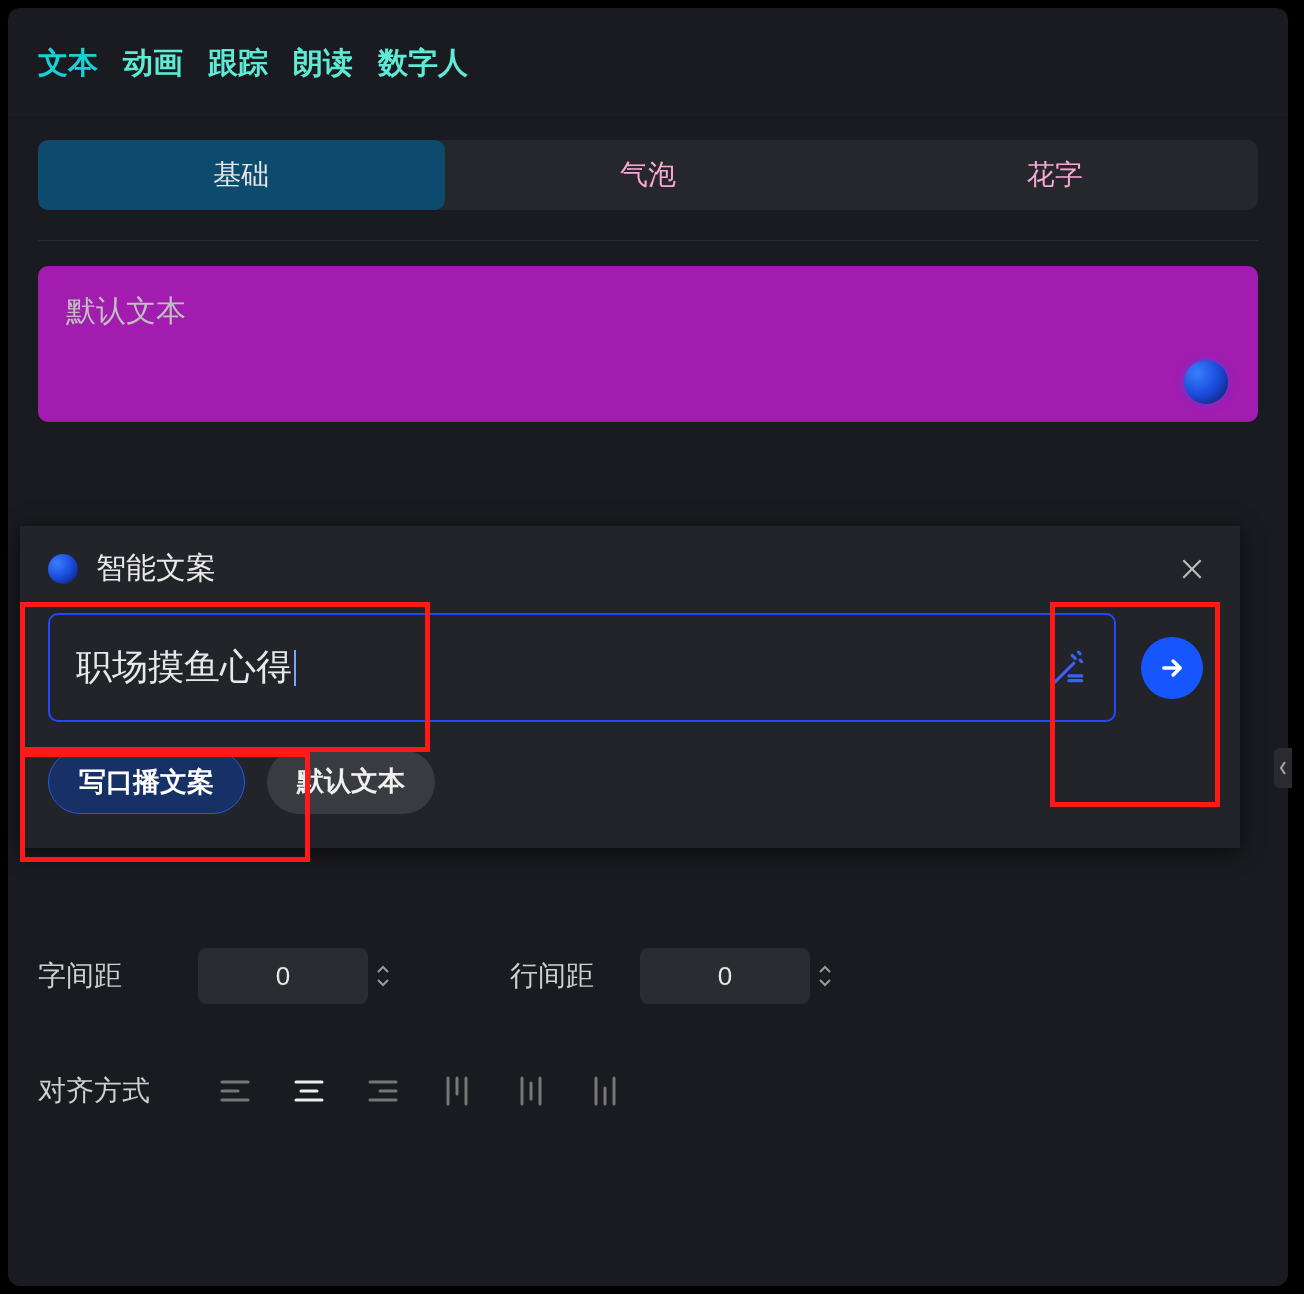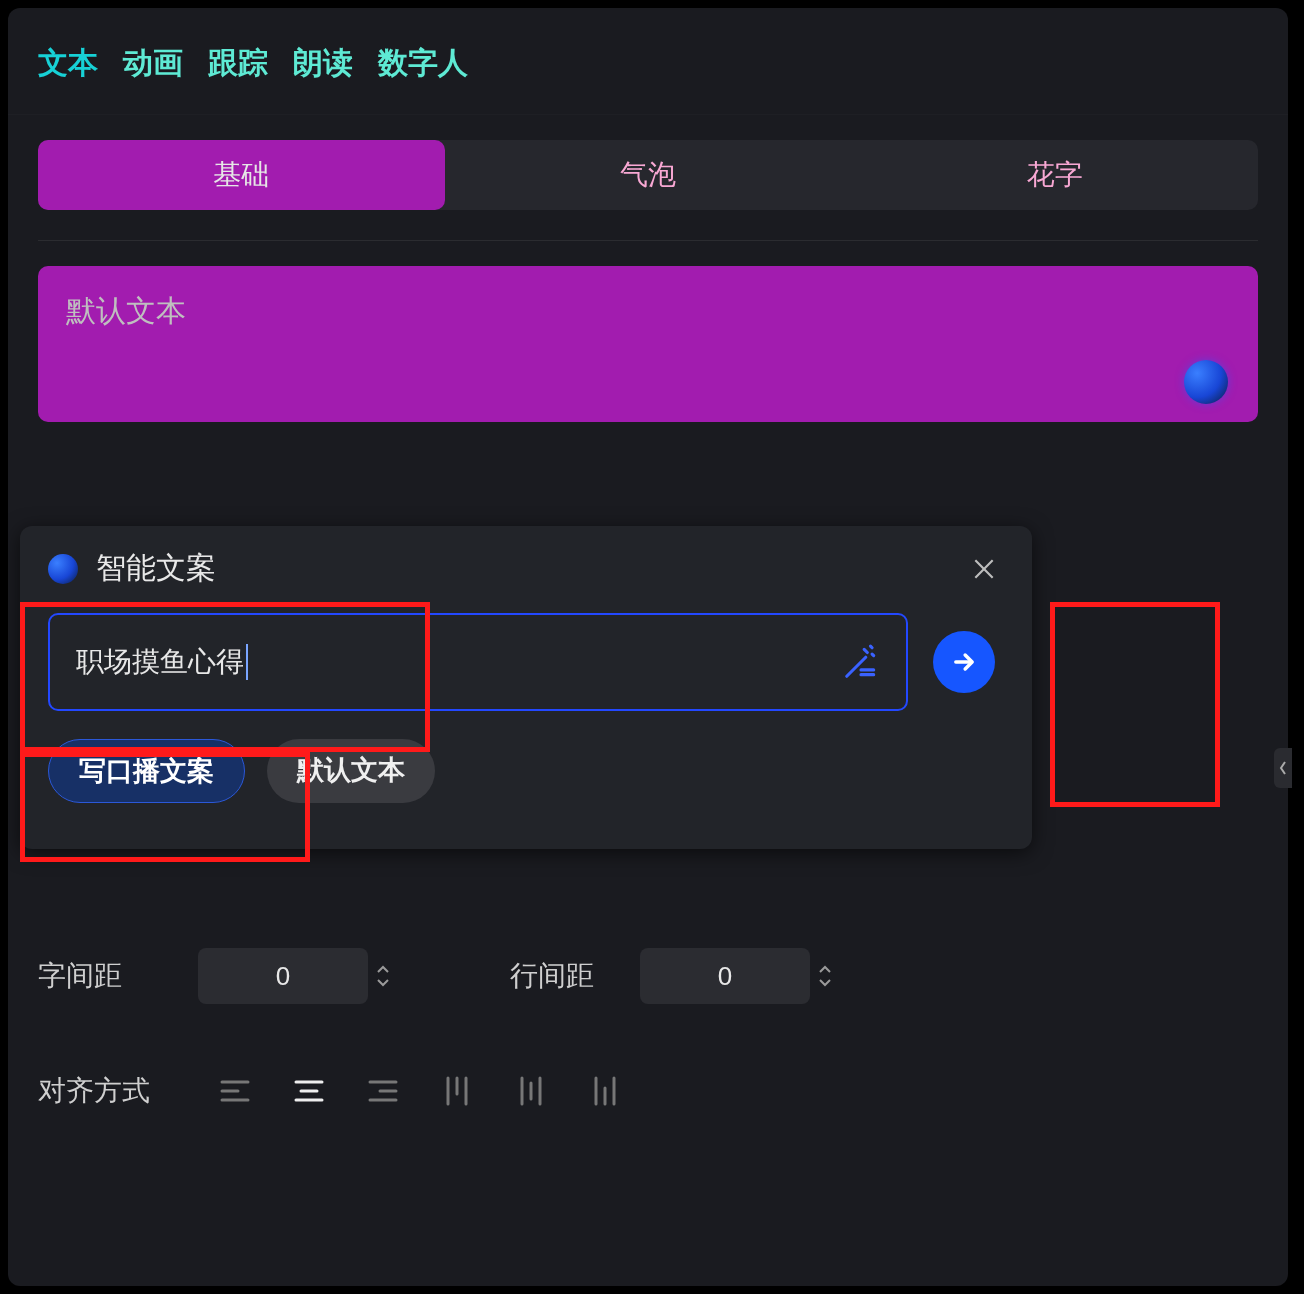--- a/index.html
+++ b/index.html
@@ -48,21 +48,21 @@
     flex: 1;
     display: flex;
     align-items: center;
     justify-content: center;
     font-size: 28px;
     color: #f9a8d4;
     border-radius: 10px;
     cursor: pointer;
   }
   .sub-tab.active {
-    background: #a21caf;
+    background: #0c4a6e;
     color: #e6e6e6;
     font-weight: 500;
   }
 
   .divider {
     height: 1px;
     background: #2b2c30;
     margin: 30px 30px 0 30px;
   }
 
@@ -85,24 +85,24 @@
     border-radius: 50%;
     background: radial-gradient(circle at 30% 30%, #3a7fff, #1846d6 55%, #0a1a3d 100%);
     box-shadow: 0 0 8px rgba(40,90,255,0.5);
   }
 
   
   .popup {
     position: absolute;
     left: 12px;
     top: 518px;
-    width: 1012px;
+    width: 1220px;
     background: #222429;
-    border-radius: 12px;
-    padding: 22px 28px 46px 28px;
+    border-radius: 0;
+    padding: 22px 28px 34px 28px;
     box-shadow: 0 4px 20px rgba(0,0,0,0.6);
   }
   .popup-head {
     display: flex;
     align-items: center;
     justify-content: space-between;
     margin-bottom: 24px;
   }
   .popup-title-wrap { display: flex; align-items: center; gap: 18px; }
   .orb-sm {
@@ -120,21 +120,21 @@
     gap: 16px;
     align-items: stretch;
     margin-bottom: 28px;
   }
   .prompt-input {
     flex: 1;
     border: 2px solid #2348ff;
     border-radius: 10px;
     background: transparent;
     padding: 28px 26px;
-    font-size: 28px;
+    font-size: 36px;
     color: #e8e8e8;
     display: flex;
     align-items: center;
     justify-content: space-between;
   }
   .prompt-text { display:flex; align-items:center; }
   .caret {
     width: 2px; height: 36px; background:#7aa5ff; margin-left:2px;
   }
   .magic-icon {

